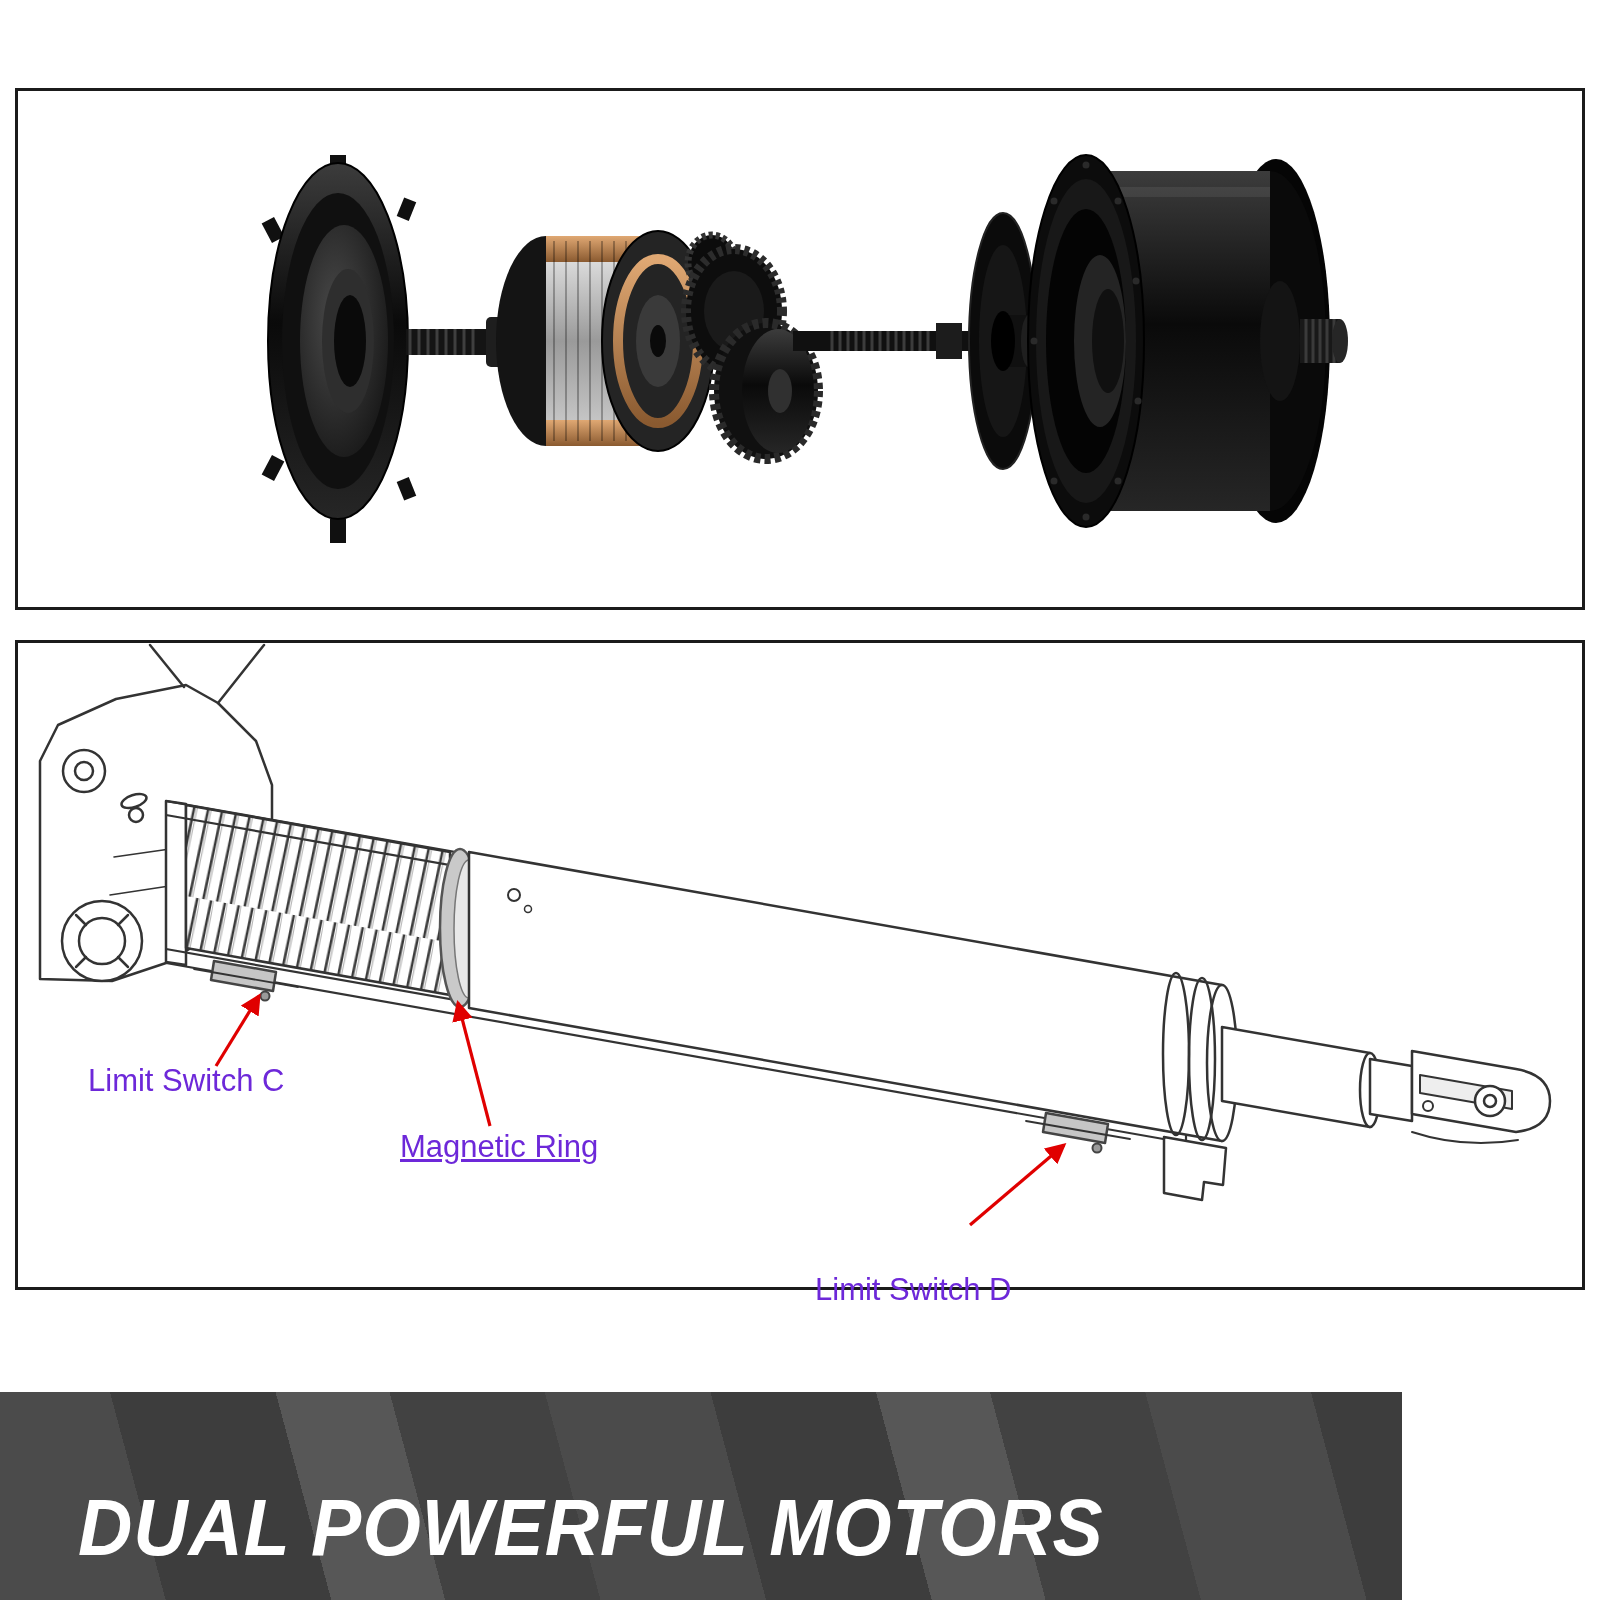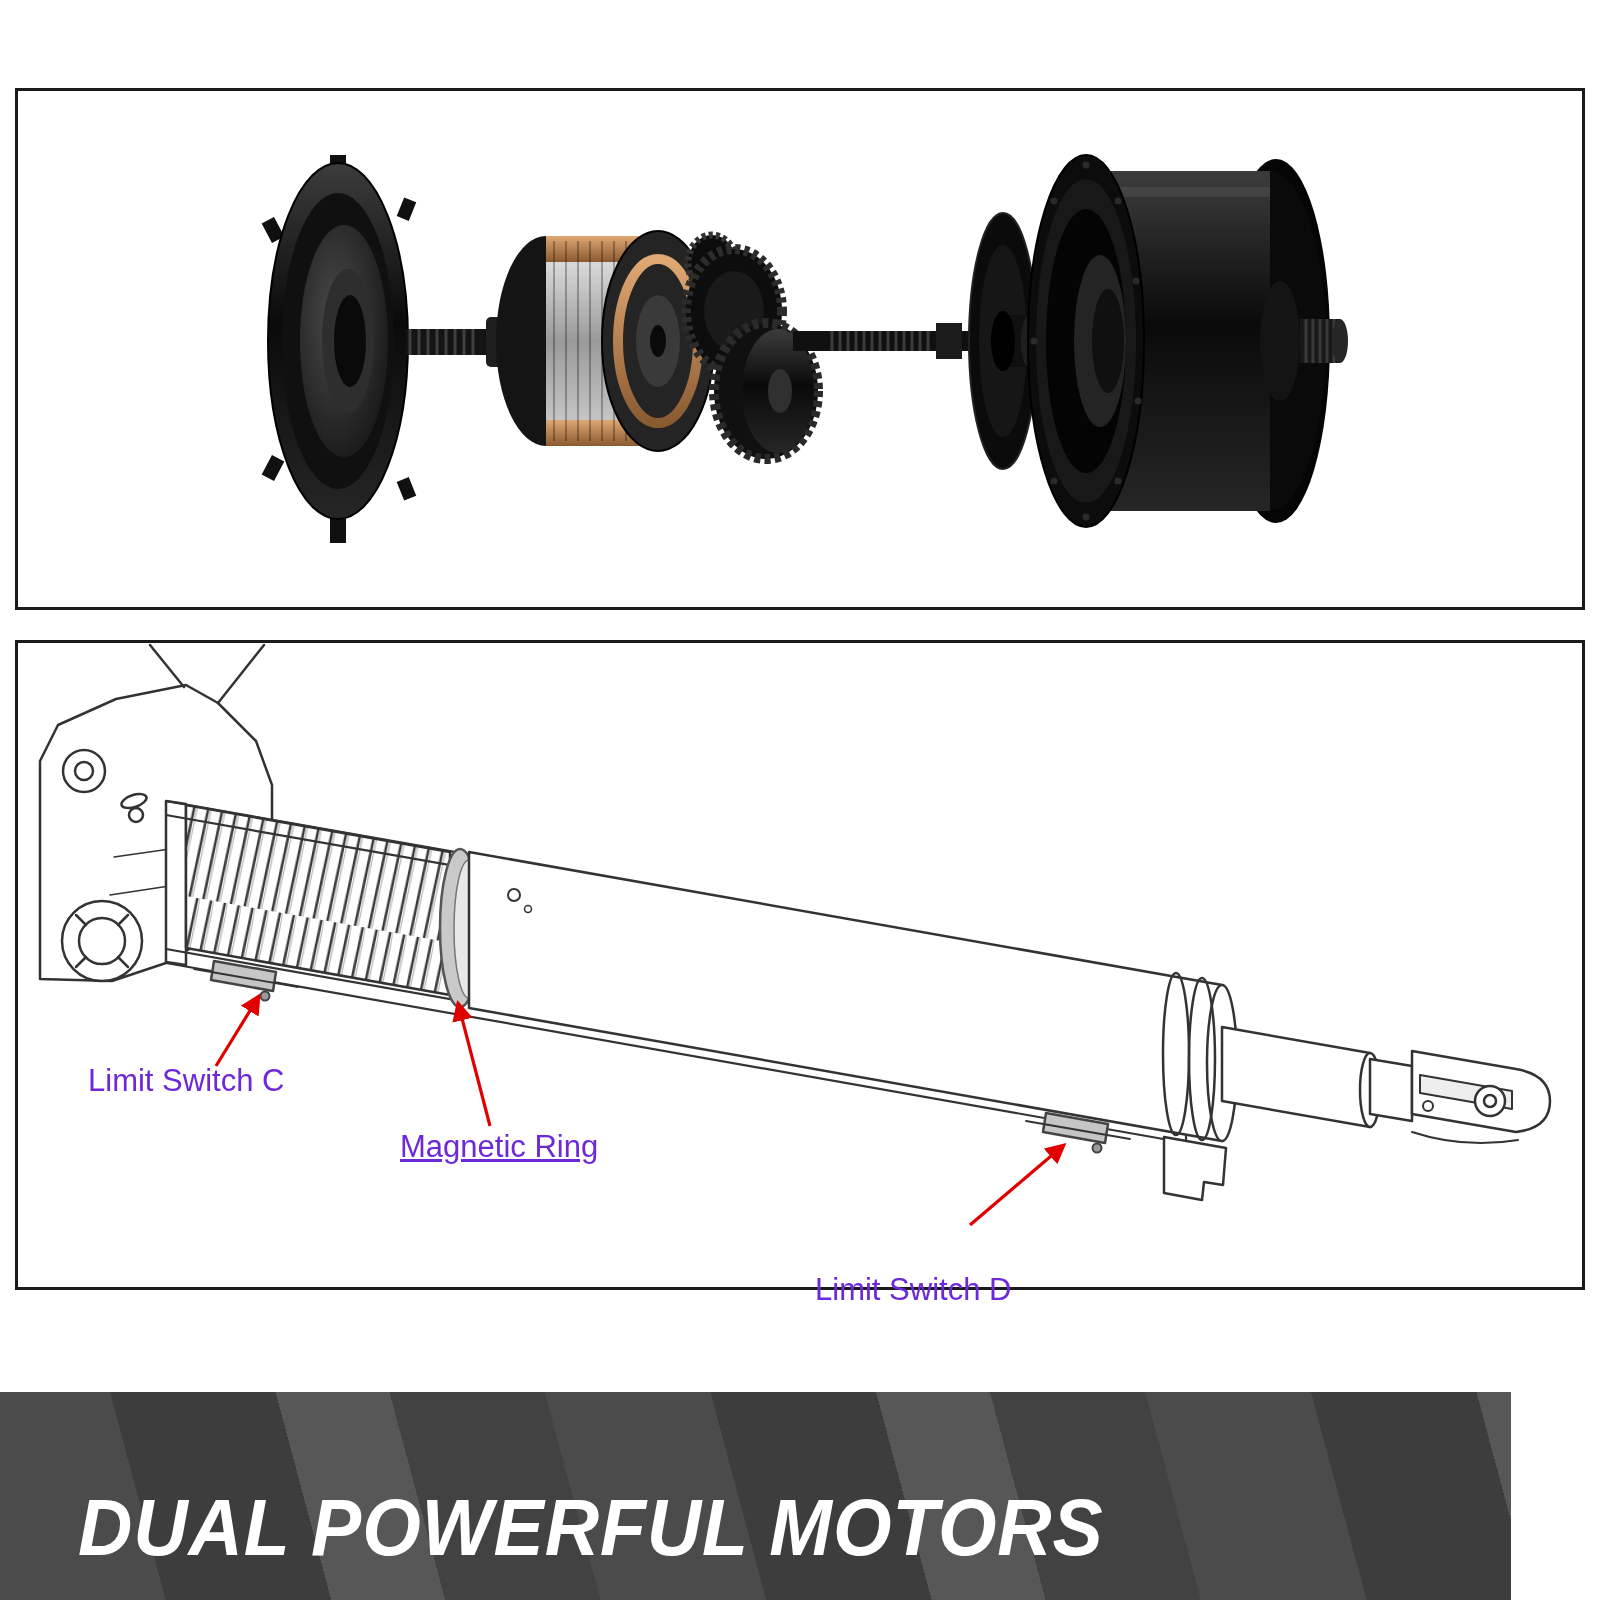--- a/index.html
+++ b/index.html
@@ -6,21 +6,21 @@
   body{width:1600px;height:1600px;font-family:"Liberation Sans",sans-serif;}
   .stage{position:relative;width:1600px;height:1600px;background:#ffffff;overflow:hidden;}
   .panel{position:absolute;left:15px;width:1564px;border:3px solid #1b1b1b;background:#ffffff;}
   #panel-exploded{top:88px;height:516px;}
   #panel-actuator{top:640px;height:644px;}
   .panel svg{position:absolute;left:0;top:0;display:block;width:100%;height:100%;}
   .diagram-label{position:absolute;font-size:31px;color:#6d28d9;white-space:nowrap;}
   #label-switch-c{left:70px;top:420px;}
   #label-magnetic-ring{left:382px;top:486px;text-decoration:underline;}
   #label-switch-d{left:797px;top:588px;margin-top:41px;}
-  .banner{position:absolute;left:0;top:1392px;width:1511px;height:208px;
+  .banner{position:absolute;left:0;top:1392px;width:1402px;height:208px;
     background:repeating-linear-gradient(75deg,#4b4b4b 0 160px,#3d3d3d 160px 320px,#575757 320px 430px,#424242 430px 580px);}
   .banner-title{position:absolute;left:78px;bottom:26px;font-size:80px;font-weight:bold;font-style:italic;
     color:#ffffff;letter-spacing:1px;white-space:nowrap;transform:scaleX(0.94);transform-origin:left bottom;}
 </style>
 </head>
 <body>
 
 <div class="stage">
 
   <div class="panel" id="panel-exploded">

